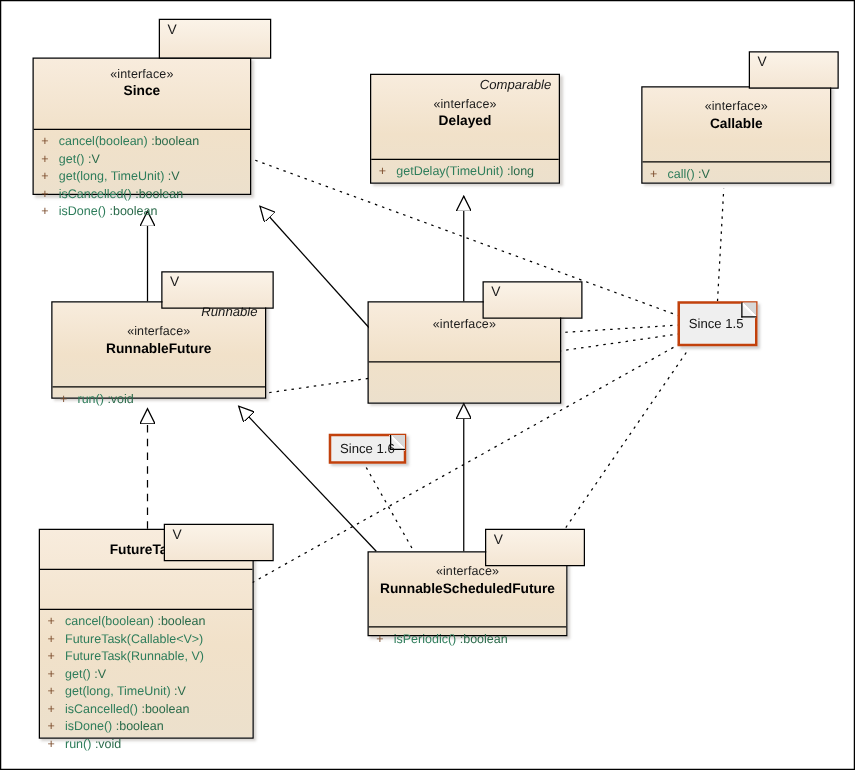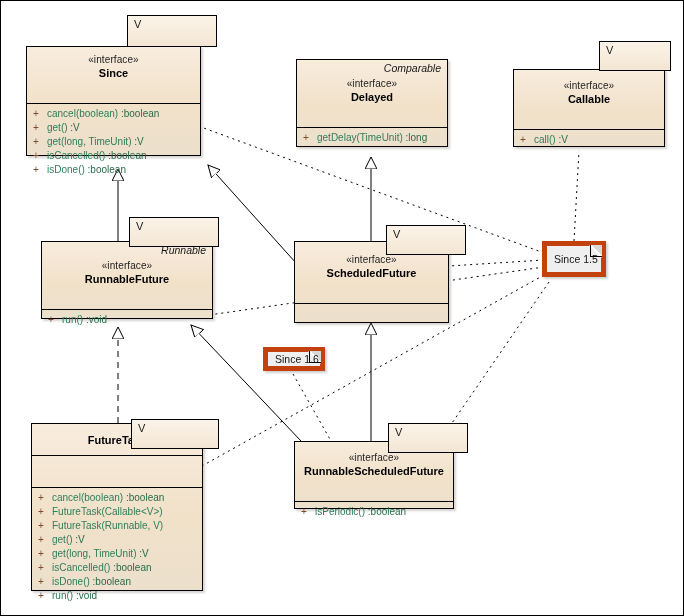--- a/index.html
+++ b/index.html
@@ -76,21 +76,21 @@
     color:#7a4a2a;
   }
   .member .sig{color:#2e7d5b;}
   .member .ret{color:#2a6a4a;}
   .empty-compartment{height:20px;}
 
   
   .note{
     position:absolute;
     background:#efefef;
-    border:5px solid #c2410c;
+    border:2px solid #c2410c;
     box-shadow:2px 2px 2px rgba(120,120,120,.35);
     font-size:10.5px;
     color:#141414;
     box-sizing:border-box;
     z-index:7;
   }
   .note .txt{
     position:absolute;
     left:7px;top:50%;
     transform:translateY(-50%);
@@ -219,21 +219,20 @@
     </div>
     <div class="divider compartment">
       <div class="member"><span class="vis">+</span><span class="sig">run()</span>&nbsp;<span class="ret">:void</span></div>
     </div>
   </div>
 
   <div class="tparam" style="left:385px;top:224px;width:80px;height:30px;">V</div>
   <div class="uml-class" style="left:293px;top:240px;width:155px;height:82px;">
     <div class="name-cell" style="padding-top:11px;">
       <span class="stereotype">«interface»</span>
-      <span class="cname">ScheduledFuture</span>
     </div>
     <div class="divider compartment empty-compartment"></div>
   </div>
 
   <div class="tparam" style="left:130px;top:418px;width:88px;height:30px;">V</div>
   <div class="uml-class" style="left:30px;top:422px;width:172px;height:168px;">
     <div class="name-cell" style="padding-top:9px;padding-bottom:8px;">
       <span class="cname">FutureTask</span>
     </div>
     <div class="divider" style="height:14px;"></div>

